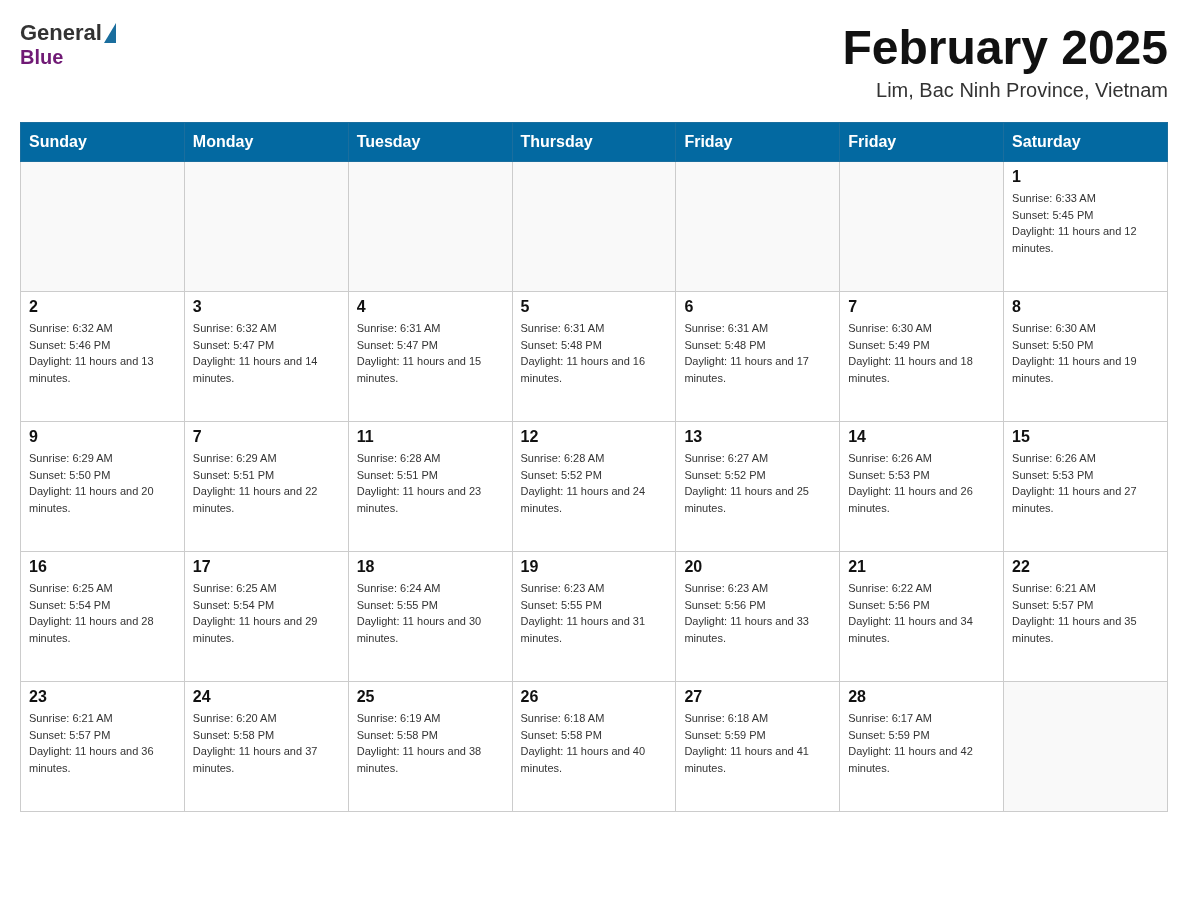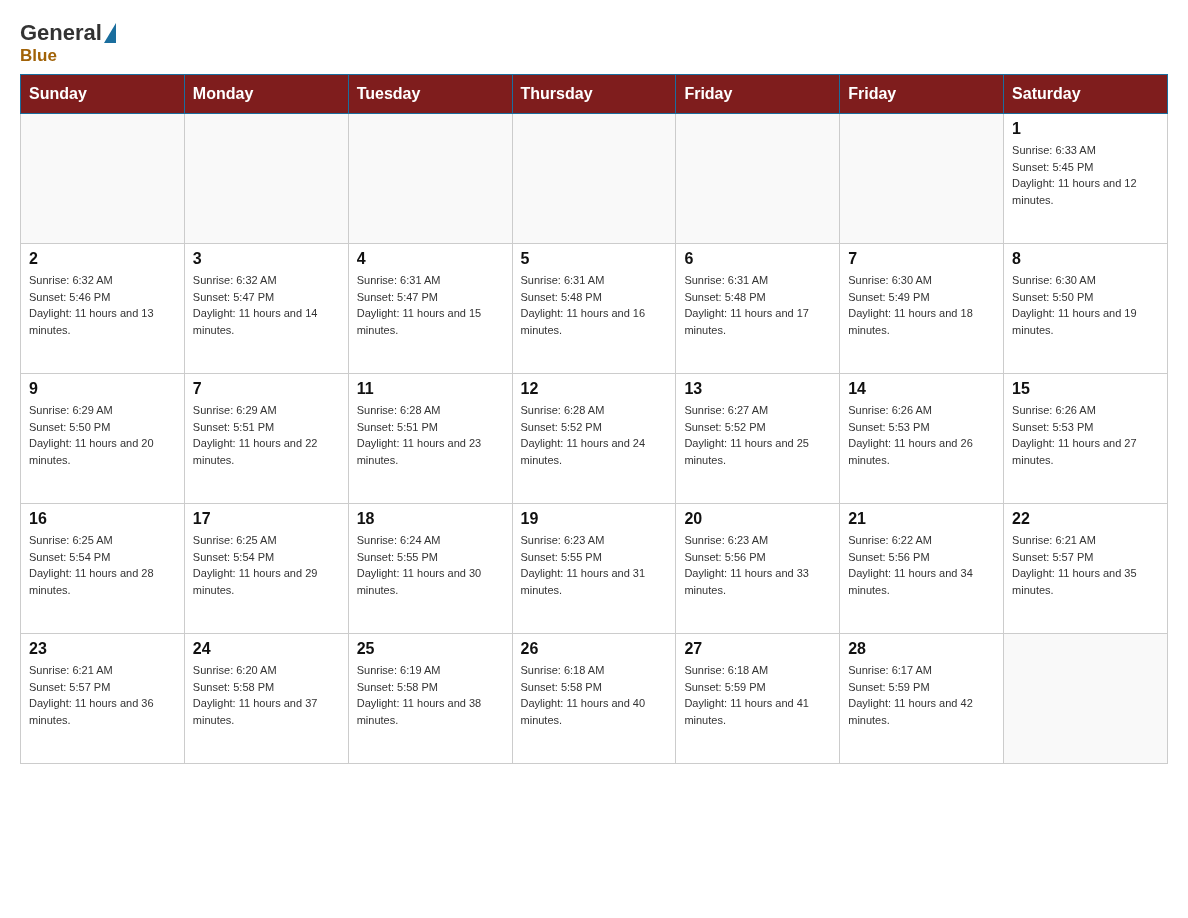--- a/index.html
+++ b/index.html
@@ -7,21 +7,21 @@
       font-family: Arial, sans-serif;
       background: #fff;
       padding: 20px;
       width: 1188px;
       min-height: 918px;
     }
     .header {
       display: flex;
       justify-content: space-between;
       align-items: flex-start;
-      margin-bottom: 8px;
+      margin-bottom: 20px;
     }
     .logo {
       display: flex;
       flex-direction: column;
       align-items: flex-start;
     }
     .logo-text {
       display: flex;
       align-items: center;
       font-size: 22px;
@@ -32,22 +32,22 @@
     .logo-triangle {
       width: 0;
       height: 0;
       border-left: 12px solid transparent;
       border-right: 0px solid transparent;
       border-bottom: 20px solid #1a6e9e;
       margin: 0 2px;
       display: inline-block;
     }
     .logo-blue {
-      color: #a16207;
-      font-size: 17px;
+      color: #701a75;
+      font-size: 20px;
       font-weight: bold;
     }
     .title-section {
       text-align: right;
     }
     .calendar-title {
       font-size: 48px;
       font-weight: bold;
       color: #111;
     }
@@ -55,21 +55,21 @@
       font-size: 20px;
       color: #333;
       margin-top: 4px;
     }
     .calendar-table {
       width: 100%;
       border-collapse: collapse;
       table-layout: fixed;
     }
     .calendar-table thead th {
-      background-color: #7f1d1d;
+      background-color: #0369a1;
       color: #fff;
       padding: 10px 8px;
       font-size: 16px;
       font-weight: bold;
       text-align: left;
       border: 1px solid #1a6e9e;
     }
     .calendar-table tbody td {
       border: 1px solid #ccc;
       vertical-align: top;
@@ -103,20 +103,24 @@
 <div class="header">
   <div class="logo">
     <div class="logo-text">
       <span class="logo-general">General</span>
       <span class="logo-triangle"></span>
     </div>
     <div>
       <span class="logo-blue">Blue</span>
     </div>
   </div>
+  <div class="title-section">
+    <div class="calendar-title">February 2025</div>
+    <div class="location">Lim, Bac Ninh Province, Vietnam</div>
+  </div>
 </div>
 
 <table class="calendar-table">
   <thead>
     <tr>
     <th>Sunday</th>
         <th>Monday</th>
         <th>Tuesday</th>
         <th>Thursday</th>
         <th>Friday</th>

